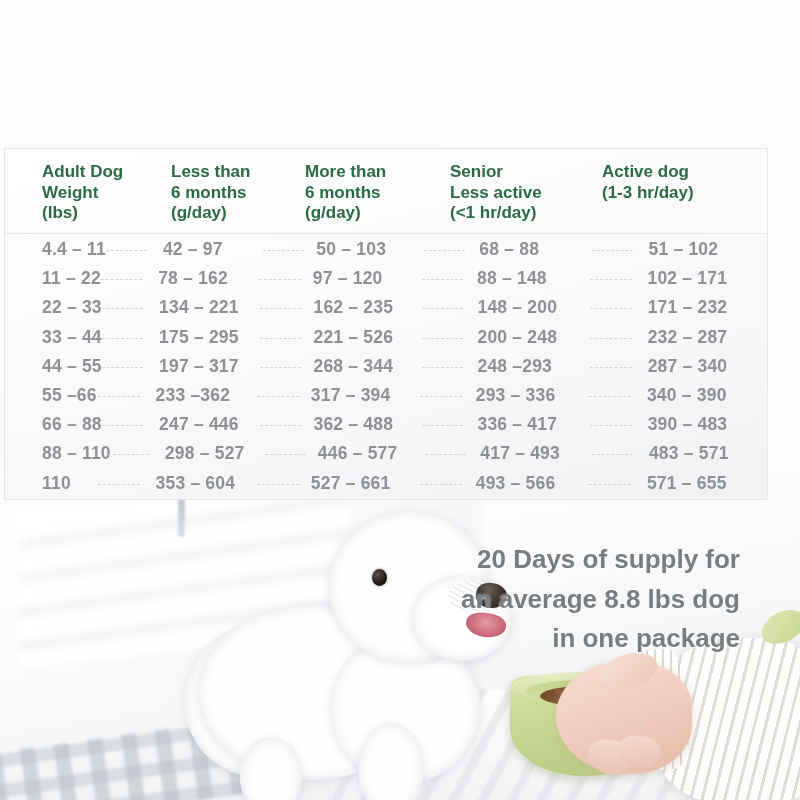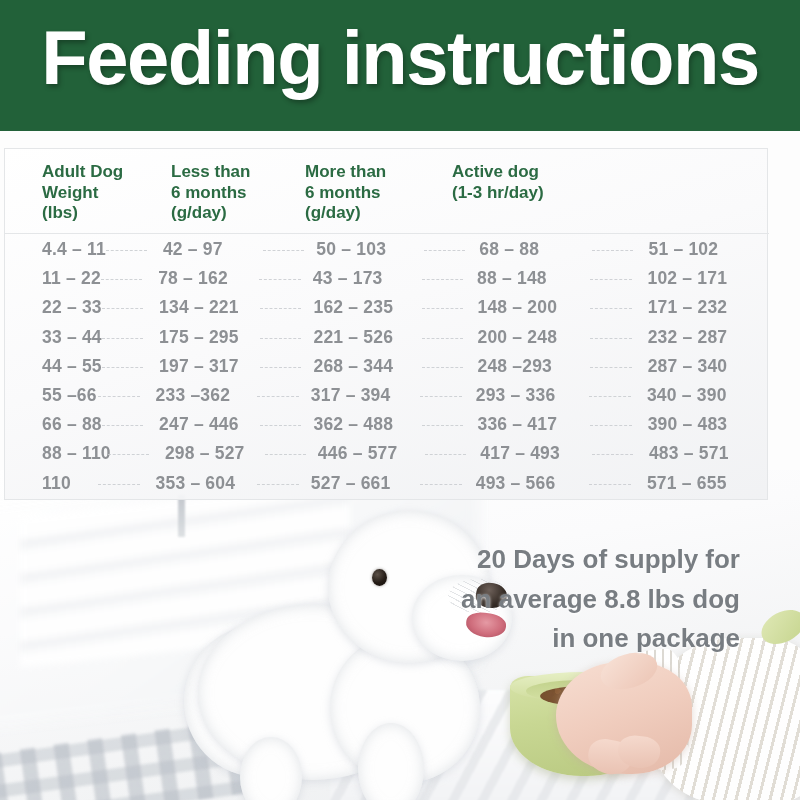--- a/index.html
+++ b/index.html
@@ -283,36 +283,36 @@
       <div class="bowl-rim"></div>
       <div class="bowl-inner"></div>
       <div class="kibble"></div>
       <div class="hand"></div>
       <div class="thumb"></div>
       <div class="finger finger-1"></div>
       <div class="finger finger-2"></div>
     </div>
   </div>
 
-  <div class="header-band">
-    <div class="header-title">Feeding instructions</div>
-  </div>
 
   <div class="table-card">
 
     <div class="table-head">
       <div class="th col-0">Adult Dog
 Weight
 (lbs)</div>
       <div class="th col-1">Less than
 6 months
 (g/day)</div>
       <div class="th col-2">More than
 6 months
 (g/day)</div>
+      <div class="th col-3">Senior
+Less active
+(&lt;1 hr/day)</div>
       <div class="th col-4">Active dog
 (1-3 hr/day)</div>
     </div>
 
     <div class="table-body" id="table-body">
         <div class="row">
           <div class="cell cell-0">4.4 – 11</div>
           <div class="dash"></div>
           <div class="cell cell-1">42 – 97</div>
           <div class="dash"></div>
@@ -320,21 +320,21 @@
           <div class="dash"></div>
           <div class="cell cell-3">68 – 88</div>
           <div class="dash"></div>
           <div class="cell cell-4">51 – 102</div>
         </div>
         <div class="row">
           <div class="cell cell-0">11 – 22</div>
           <div class="dash"></div>
           <div class="cell cell-1">78 – 162</div>
           <div class="dash"></div>
-          <div class="cell cell-2">43 – 173</div>
+          <div class="cell cell-2">97 – 120</div>
           <div class="dash"></div>
           <div class="cell cell-3">88 – 148</div>
           <div class="dash"></div>
           <div class="cell cell-4">102 – 171</div>
         </div>
         <div class="row">
           <div class="cell cell-0">22 – 33</div>
           <div class="dash"></div>
           <div class="cell cell-1">134 – 221</div>
           <div class="dash"></div>

